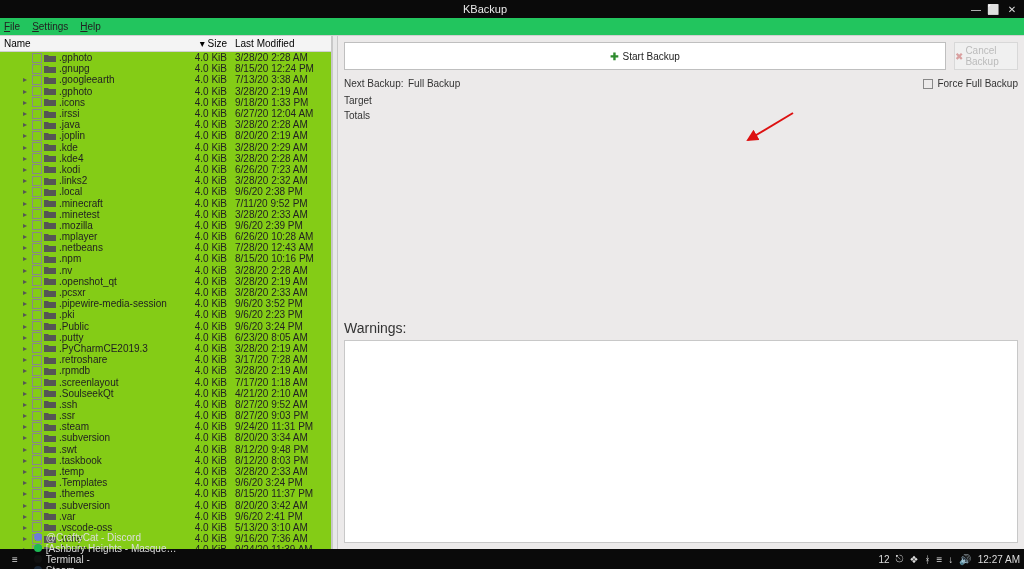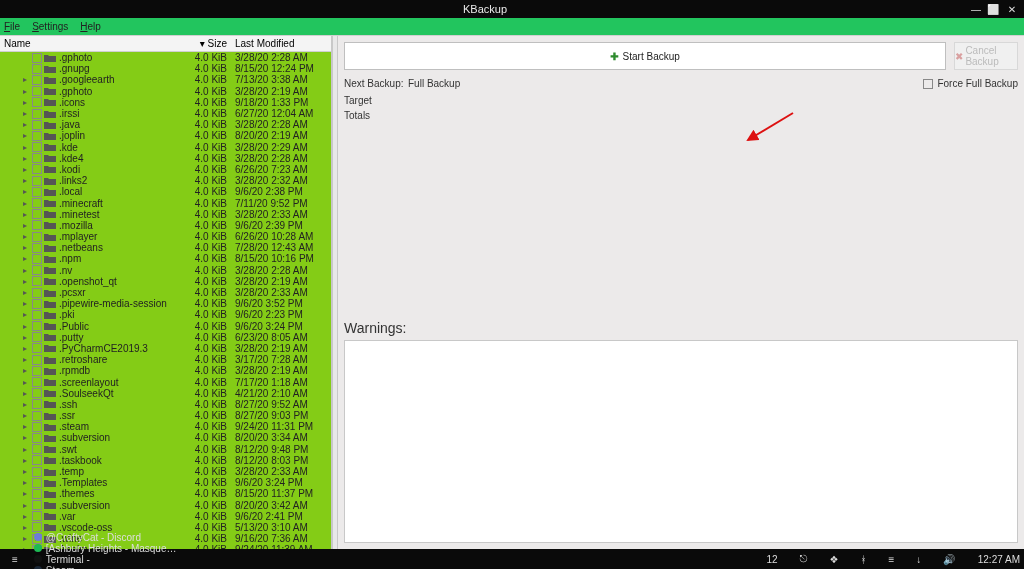--- a/index.html
+++ b/index.html
@@ -44,21 +44,21 @@
 .browse svg{ width:10px;height:10px;}
 .size-lbl { margin-left:6px; color:#333; }
 .totals-box { border:1px solid #c8c8c8; background:#f7f6f6; padding:4px 6px; margin-top:4px; display:flex; }
 .warn-area { border:1px solid #c8c8c8; background:#fff; margin-top:4px; flex:1; padding:4px 6px; min-height:80px; }
 .flex-spacer { flex:1; }
 .warn-label { font-size:14px; color:#333; margin-top:6px;}
 .arrow1 { position:absolute; left:400px; top:72px; pointer-events:none; }
 .taskbar { height: 20px; background:#0a0a0a; color:#ddd; display:flex; align-items:center; padding:0 4px; }
 .task-item { display:flex; align-items:center; padding:0 8px; height:100%; font-size:10px; color:#ddd; }
 .task-item .dot{ width:8px;height:8px;border-radius:50%;margin-right:4px;background:#3a7bd5;}
-.task-right { margin-left:auto; display:flex; align-items:center; gap:22px; font-size:10px; color:#ddd;}
+.task-right { margin-left:auto; display:flex; align-items:center; gap:6px; font-size:10px; color:#ddd;}
 .right-pane-wrap { position:relative; flex:1; display:flex; flex-direction:column;}
 </style>
 </head>
 <body>
 
 <div class="titlebar">
   <div class="titlebar-spacer">KBackup</div>
   <div class="winbtn">—</div>
   <div class="winbtn">⬜</div>
   <div class="winbtn">✕</div>

